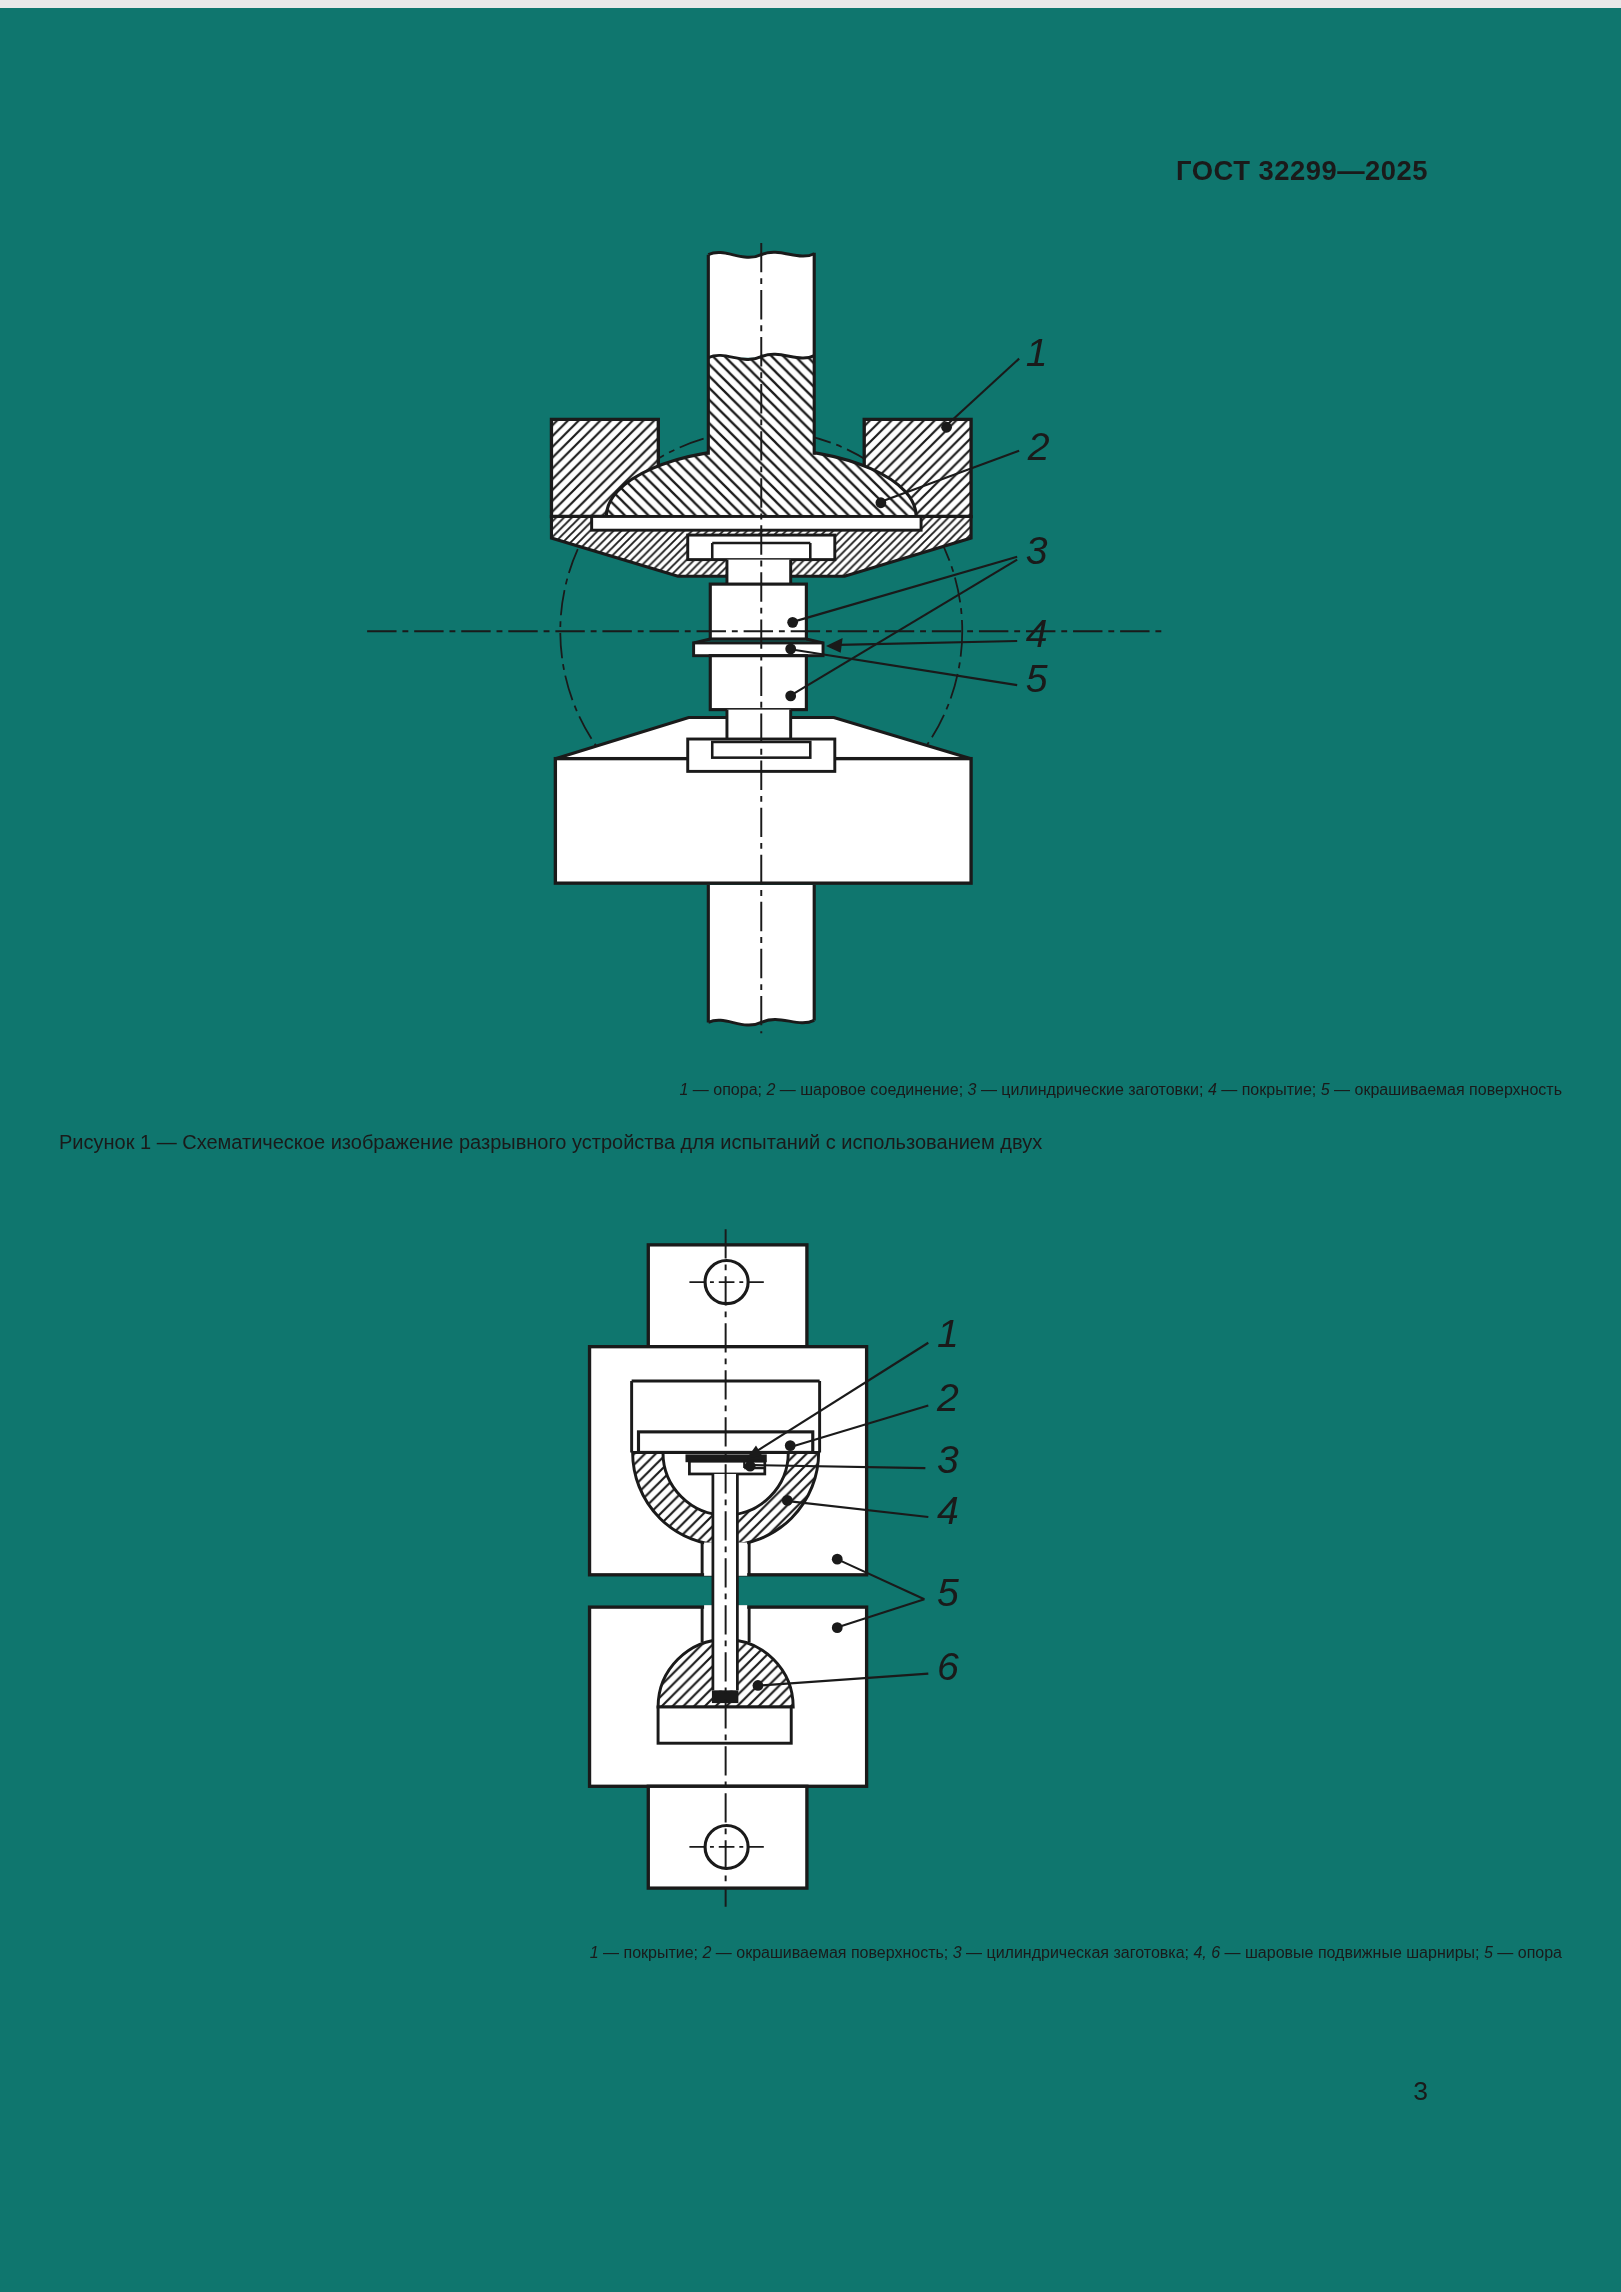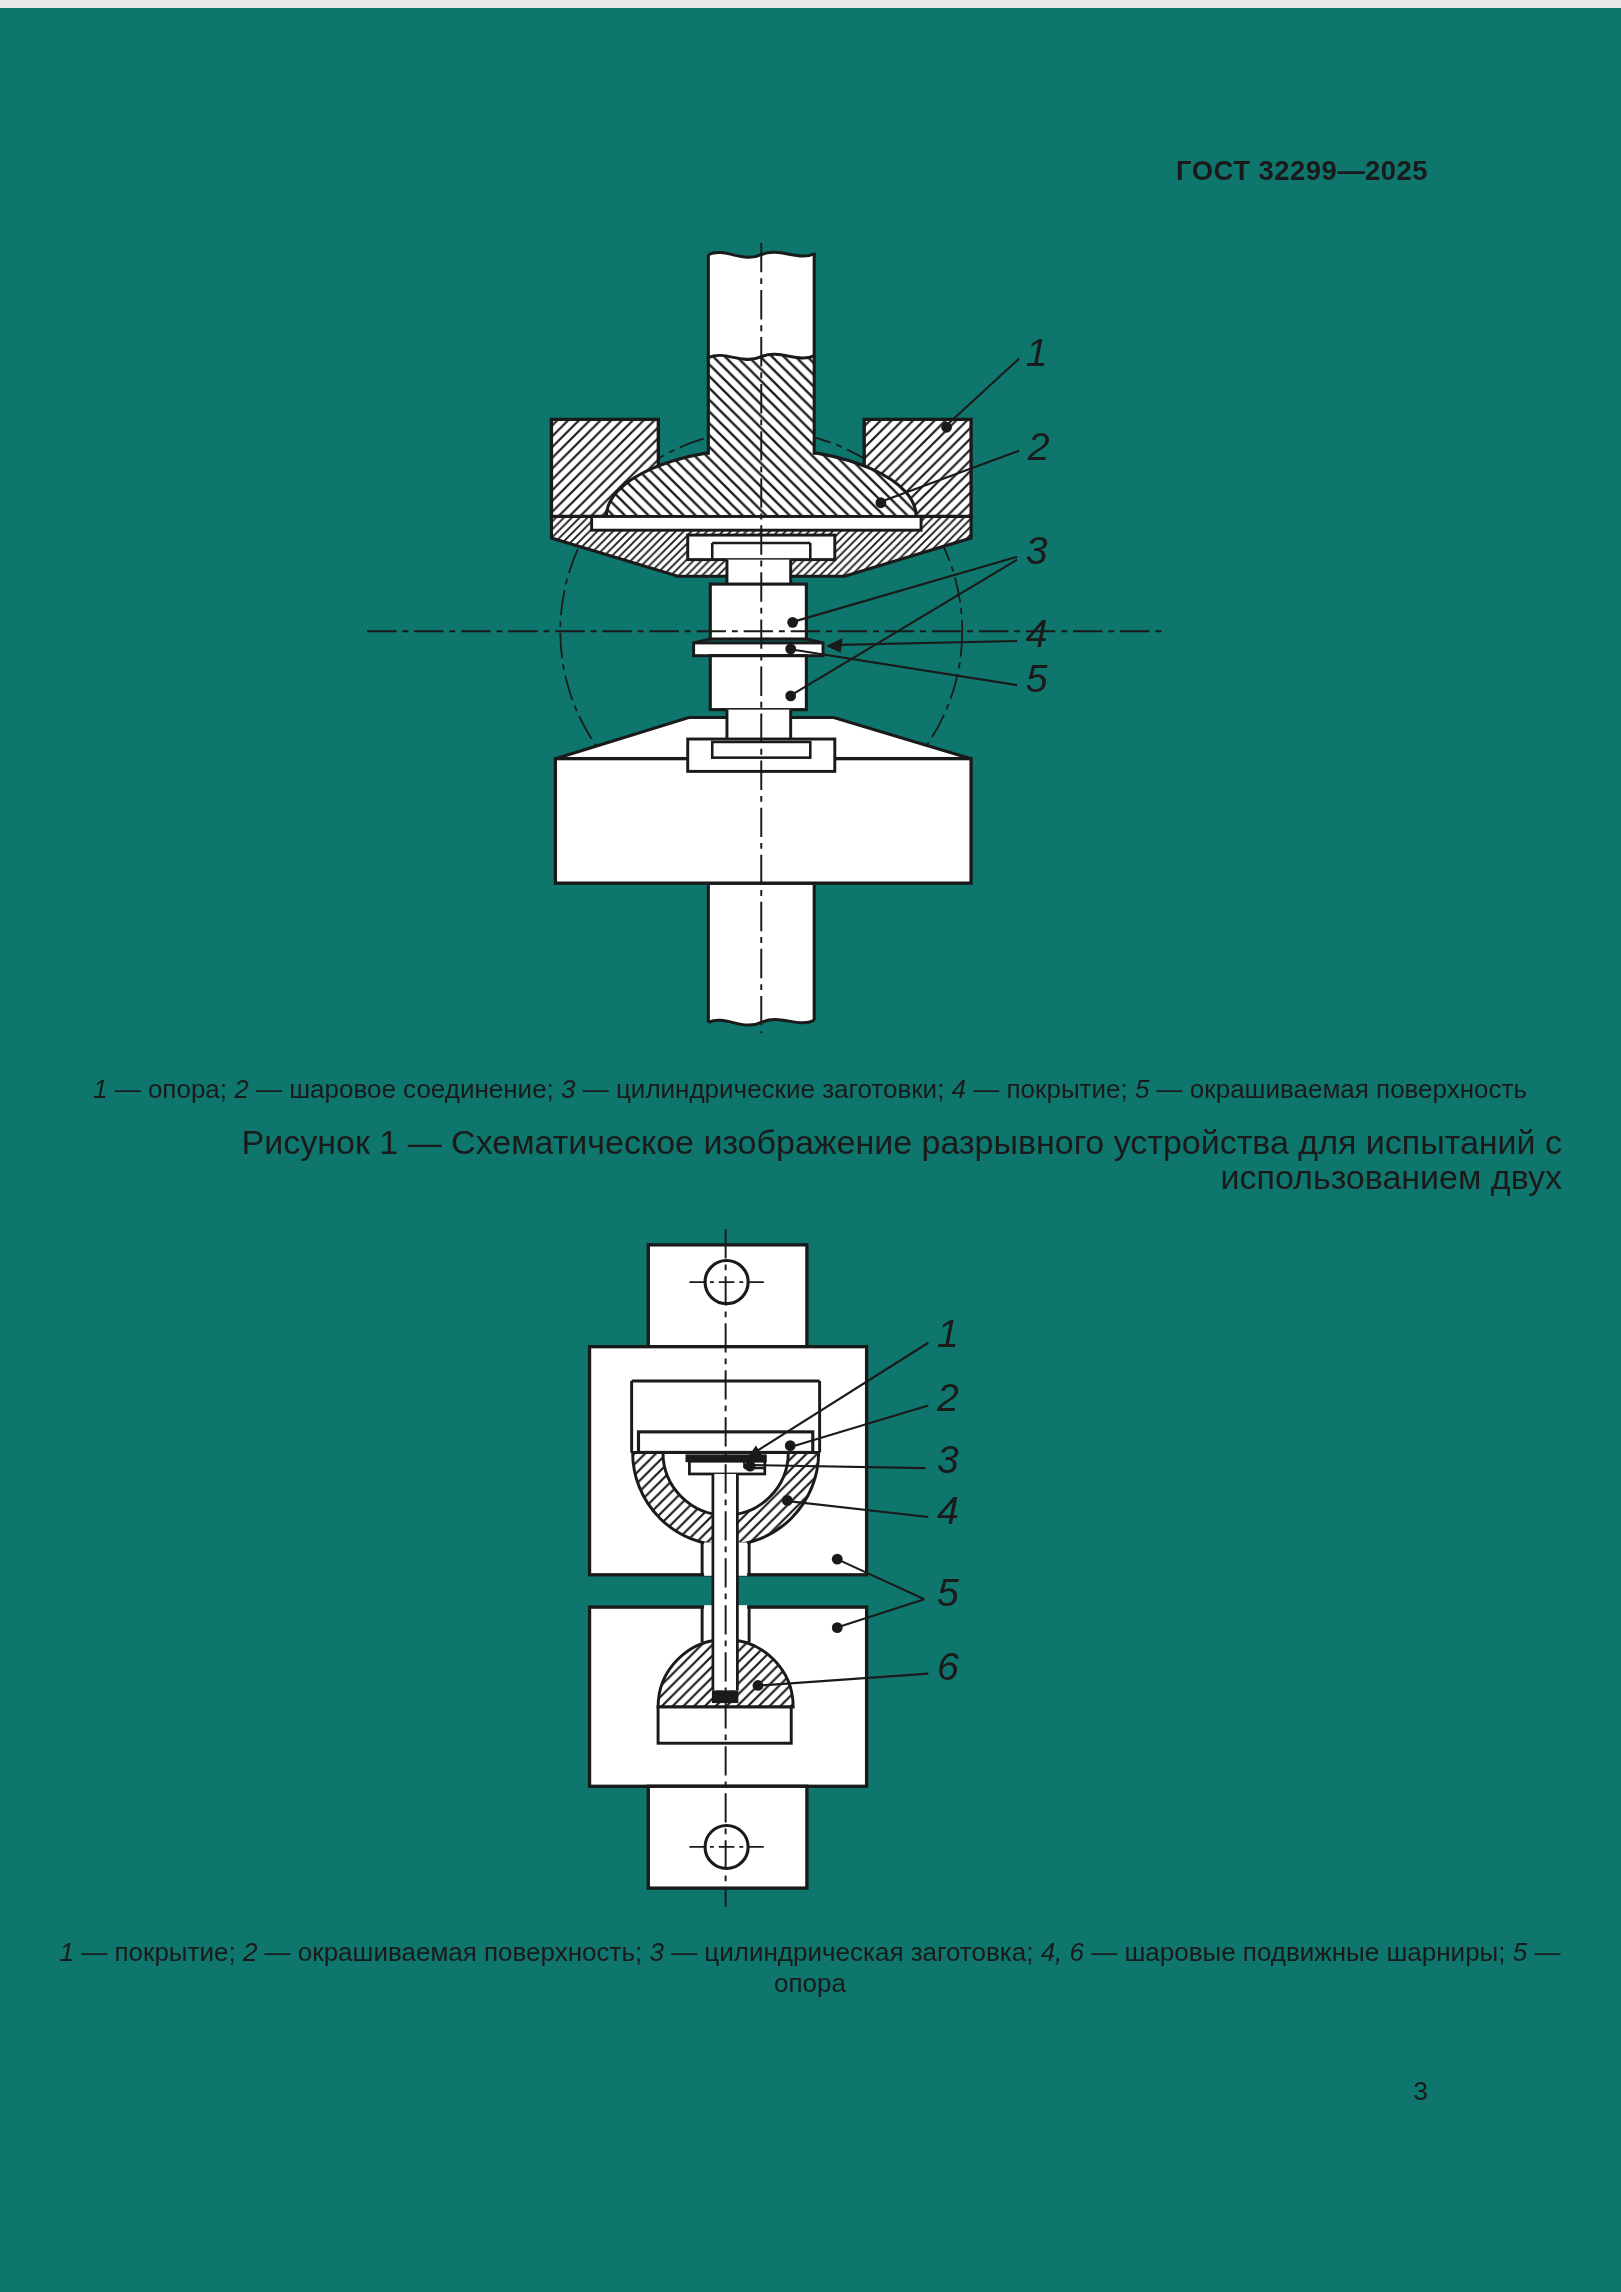--- a/index.html
+++ b/index.html
@@ -11,25 +11,25 @@
     color:#1a1a1a;
     overflow:hidden;
     margin:8px auto;
   }
   .hdr{
     position:absolute;top:147px;left:0;right:193px;
     text-align:right;font-size:27.4px;font-weight:bold;letter-spacing:0.5px;
   }
   .legend{
     position:absolute;left:58px;right:59px;
-    text-align:center;font-size:26px;line-height:31px;
+    text-align:right;font-size:16px;line-height:31px;
   }
   .caption{
-    position:absolute;left:73px;right:59px;
-    text-align:right;font-size:34px;line-height:35px;
+    position:absolute;left:59px;right:59px;
+    text-align:left;font-size:20px;line-height:35px;
   }
   .pagenum{
     position:absolute;top:2068px;left:0;right:193px;
     text-align:right;font-size:26.5px;
   }
   svg{position:absolute;}
   svg text.callout{
     font-family:"Liberation Sans", sans-serif;
     font-style:italic;font-size:40px;fill:#1a1a1a;
   }

